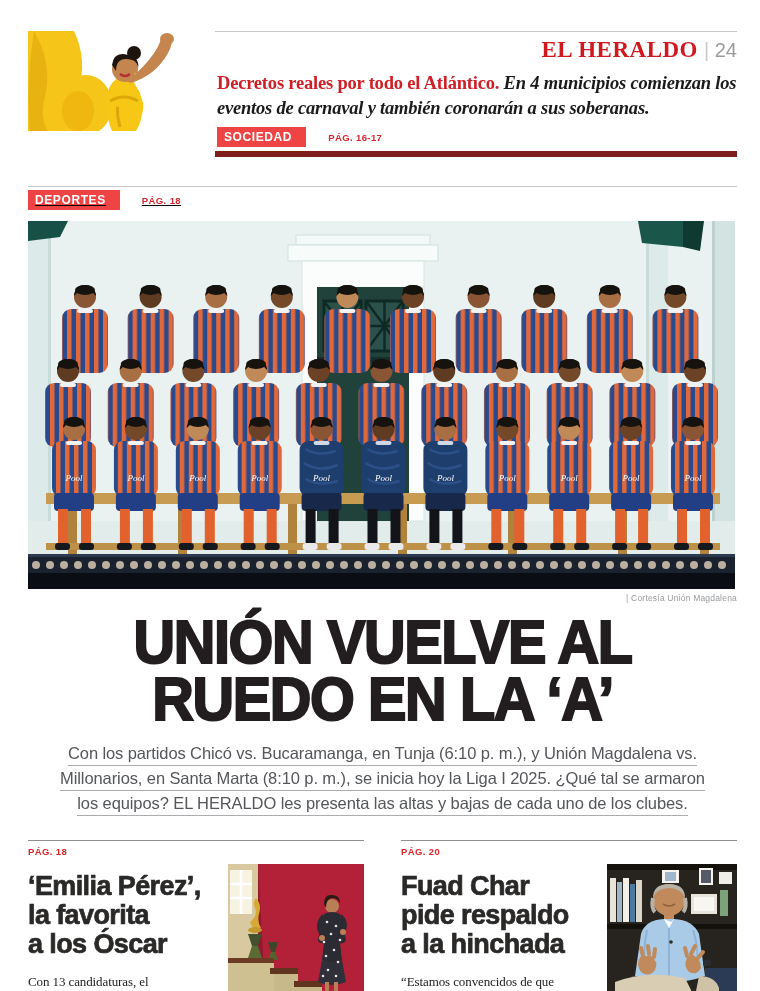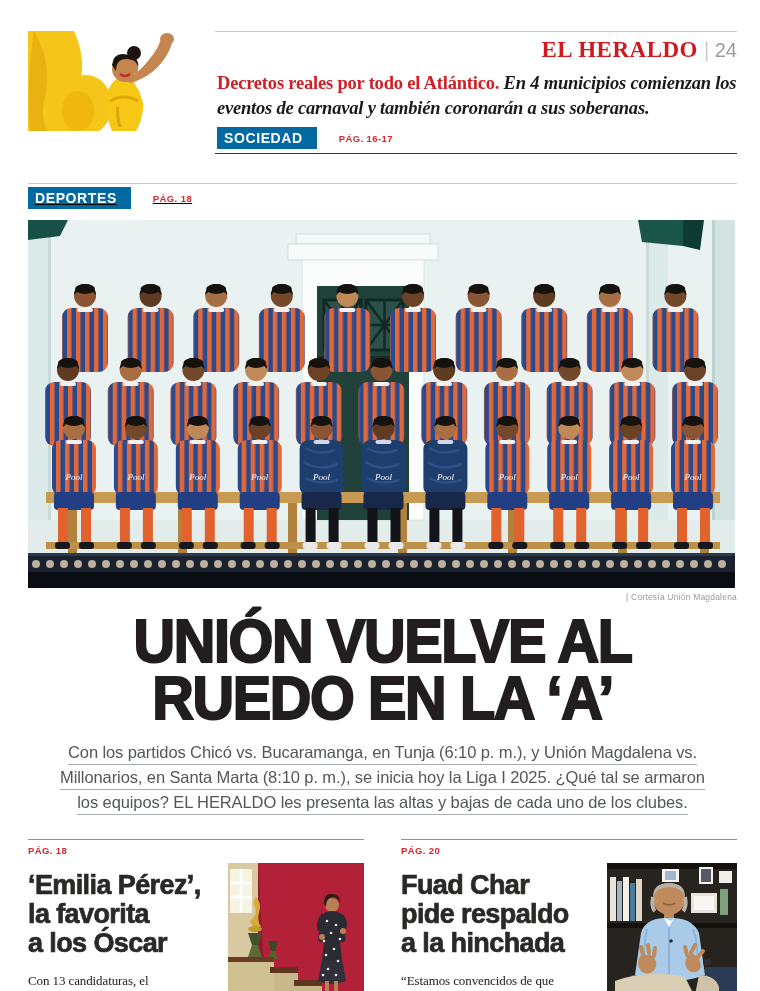--- a/index.html
+++ b/index.html
@@ -8,39 +8,39 @@
     width:760px; height:991px; overflow:hidden; position:relative;
     font-family:"Liberation Sans", sans-serif;
   }
   .page { position:absolute; left:28px; top:0; width:709px; }
 
   
   .top-header { margin-top:31px; display:flex; }
   .queen-img { width:182px; height:100px; flex:0 0 182px; overflow:hidden; }
   .header-right {
     flex:1; margin-left:5px; border-top:1px solid #c8c8c8;
-    border-bottom:1px solid #7f1d1d; padding:2px 0 0 2px;
+    border-bottom:6px solid #7f1d1d; padding:2px 0 0 2px;
     display:flex; flex-direction:column;
   }
   .masthead-row { text-align:right; padding-top:3px; }
   .masthead {
     font-family:"Liberation Serif", serif; font-weight:bold;
     font-size:23px; color:#d0191f; letter-spacing:.5px;
   }
   .folio { font-size:20px; color:#9b9b9b; margin-left:6px; }
   .folio-bar { color:#c9c9c9; }
   .kicker {
     font-family:"Liberation Serif", serif; font-size:18.5px; line-height:25px;
     color:#111; margin-top:8px; letter-spacing:-0.2px;
   }
   .kicker .red { color:#cf2027; font-weight:bold; }
   .kicker .it  { font-style:italic; font-weight:bold; color:#1a1a1a; }
   .tag-row { display:flex; align-items:center; margin-top:6px; margin-bottom:4px; }
   .section-badge {
-    background:#0369a1; color:#ffffff; font-size:14px; font-weight:bold;
+    background:#ef4444; color:#ffffff; font-size:12px; font-weight:bold;
     letter-spacing:.6px; padding:3px 14px 3px 7px; min-width:56px;
   }
   .page-ref {
     color:#d8262c; font-size:9.5px; font-weight:bold; letter-spacing:.4px;
     margin-left:22px;
   }
 
   
   .sports-rule { margin-top:29px; border-top:1px solid #c8c8c8; }
   .sports-tagrow { display:flex; align-items:center; margin-top:3px;text-decoration:underline; }

